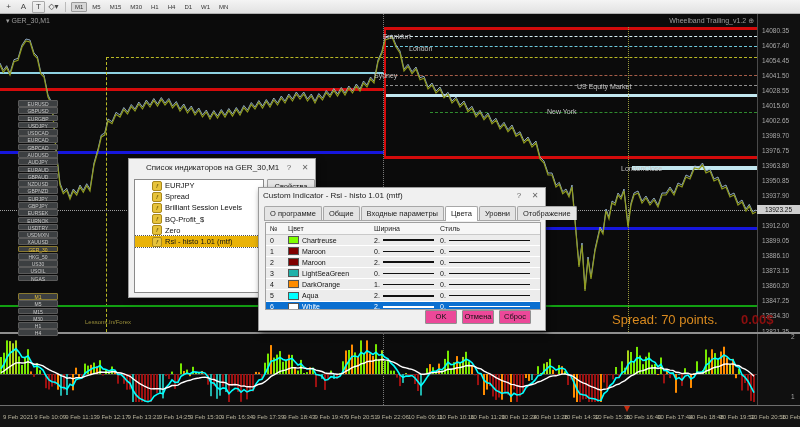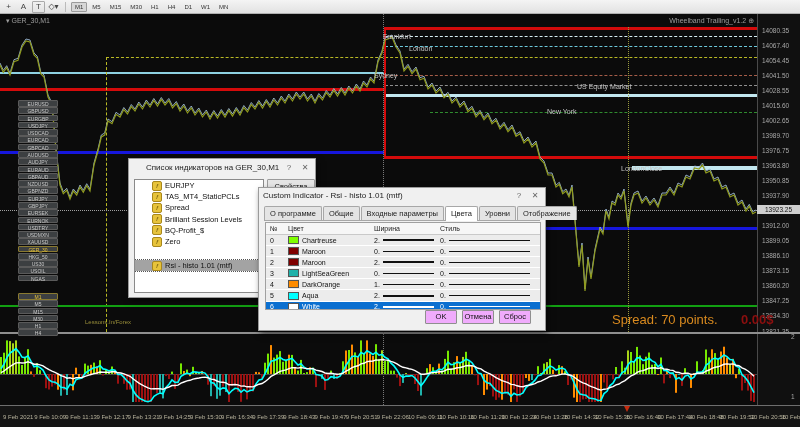--- a/index.html
+++ b/index.html
@@ -50,21 +50,21 @@
   #dlg1{left:128px;top:158px;width:188px;height:140px;z-index:10;}
   #dlg1-tree{position:absolute;left:5px;top:20px;width:130px;height:114px;background:#fff;
              border:1px solid #8a8a8a;overflow:hidden;box-sizing:border-box;}
   .tree-row{height:11.2px;display:flex;align-items:center;gap:3px;font-size:7.5px;color:#111;
             padding-left:3px;white-space:nowrap;}
   .tree-row.child{padding-left:17px;}
   .tree-row .fx{width:8px;height:8px;background:#e7c33b;border:1px solid #a8871c;border-radius:2px;
                 font-size:6px;line-height:8px;text-align:center;color:#5d4a00;font-style:italic;flex:none;}
   .tree-row .root-ico{width:9px;height:8px;background:#b9cede;border:1px solid #5f7f9a;flex:none;
                 font-size:6px;line-height:7px;text-align:center;color:#234;}
-  .tree-row.selected{background:#a3a3a3;outline:1px dotted #555;margin-top:13px;}
+  .tree-row.selected{background:#eab308;outline:1px dotted #555;}
   .dlg-btn{position:absolute;background:#e5e5e5;border:1px solid #9b9b9b;border-radius:1px;
            font-size:7.5px;color:#111;text-align:center;}
   #dlg2{left:258px;top:187px;width:288px;height:144px;z-index:20;}
   #dlg2-tabs{position:absolute;left:5px;top:18px;right:5px;height:14px;display:flex;align-items:flex-end;gap:1px;
              border-bottom:1px solid #a7a7a7;}
   .tab{font-size:7.5px;color:#222;padding:2px 5px 2px 5px;background:#e4e4e4;border:1px solid #a7a7a7;
        border-bottom:none;border-radius:2px 2px 0 0;white-space:nowrap;}
   .tab.active{background:#fff;position:relative;top:1px;padding-bottom:3px;}
   #dlg2-table{position:absolute;left:6px;top:34px;width:276px;height:88px;background:#fff;border:1px solid #a0a0a0;
               box-sizing:border-box;overflow:hidden;}
@@ -73,21 +73,21 @@
   .trow:not(.head){background:#ececec;border-bottom:1px solid #fff;}
   .trow.selected{background:#0b6fd0;color:#fff;}
   .tc-n{width:22px;padding-left:4px;box-sizing:border-box;flex:none;}
   .tc-color{width:86px;display:flex;align-items:center;gap:3px;flex:none;}
   .tc-w{width:66px;display:flex;align-items:center;gap:3px;flex:none;}
   .tc-s{flex:1;display:flex;align-items:center;gap:3px;padding-right:4px;}
   .swatch{width:9px;height:6px;border:1px solid #555;flex:none;}
   .wline{height:2px;background:#111;flex:1;margin-right:6px;}
   .trow.selected .wline{background:#fff;}
   #dlg2-btns{position:absolute;right:14px;bottom:6px;display:flex;gap:5px;}
-  #dlg2-btns .b{width:30px;height:12px;background:#f0abfc;border:1px solid #8f8f8f;border-radius:1px;
+  #dlg2-btns .b{width:30px;height:12px;background:#ec4899;border:1px solid #8f8f8f;border-radius:1px;
                 font-size:7.5px;line-height:11px;text-align:center;color:#111;}
   svg{position:absolute;z-index:3;}
 </style>
 </head>
 <body>
 
 <div id="toolbar" class="abs">
   <div class="tb-ico">+</div>
   <div class="tb-ico">A</div>
   <div class="tb-ico" style="border-color:#aaa;">T</div>
@@ -475,24 +475,20 @@
     <div class="dlg-sysbtn">?</div>
     <div class="dlg-sysbtn">✕</div>
   </div>
   <div id="dlg1-tree">
       <div class="tree-row child">
         <div class="fx">f</div>
         <div>EURJPY</div>
       </div>
       <div class="tree-row child">
         <div class="fx">f</div>
-        <div>TAS_MT4_StaticPCLs</div>
-      </div>
-      <div class="tree-row child">
-        <div class="fx">f</div>
         <div>Spread</div>
       </div>
       <div class="tree-row child">
         <div class="fx">f</div>
         <div>Brilliant Session Levels</div>
       </div>
       <div class="tree-row child">
         <div class="fx">f</div>
         <div>BQ-Profit_$</div>
       </div>

